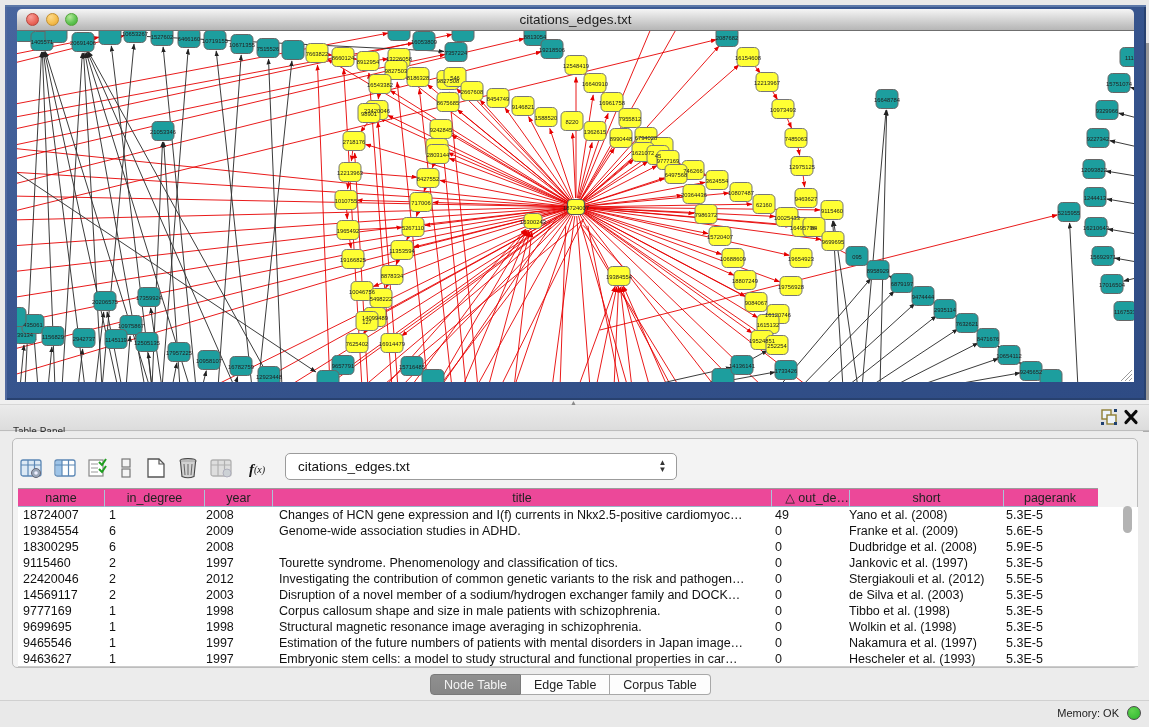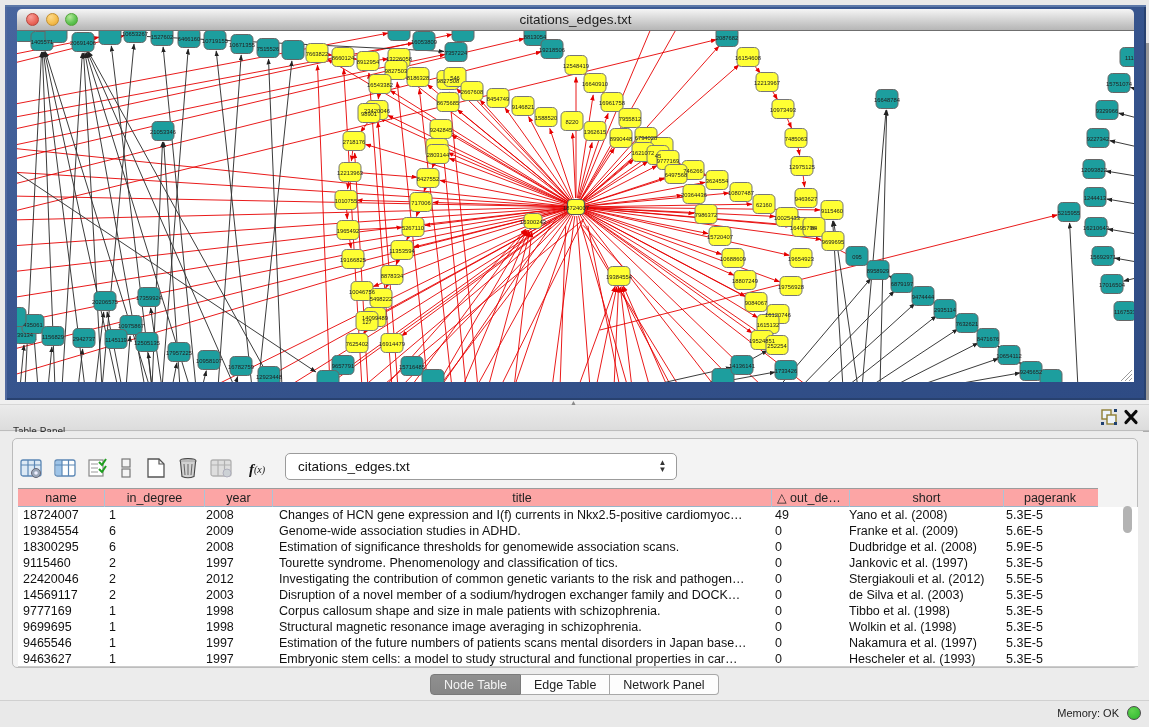--- a/index.html
+++ b/index.html
@@ -10,21 +10,21 @@
 #rightstrip{position:absolute;left:1146px;top:43px;width:3px;height:362px;background:#9a9a9a}
 #rightstrip2{position:absolute;left:1143px;top:405px;width:6px;height:285px;background:#ababab}
 #gap{position:absolute;left:0;top:400px;width:1149px;height:5px;background:#f0f0f0;border-bottom:1px solid #d6d6d6}
 #tpbar{position:absolute;left:0;top:405px;width:1149px;height:26px;background:linear-gradient(#ebebeb,#dcdcdc);border-bottom:1px solid #bdbdbd}
 #tpbar .t{position:absolute;left:13px;top:21px;font-size:10px;color:#2e2e2e}
 #tablearea{position:absolute;left:0;top:432px;width:1149px;height:268px;background:#ececec}
 #panel{position:absolute;left:12px;top:6px;width:1126px;height:230px;background:#f3f3f3;border:1px solid #bcbcbc;border-radius:5px}
 #toolbar{position:absolute;left:0;top:0;width:100%;height:50px}
 #combo{position:absolute;left:272px;top:14px;width:392px;height:27px;background:#fff;border:1px solid #9b9b9b;border-radius:5px;font-size:13.5px;color:#111;line-height:25px;padding-left:12px}
 #combo .arr{position:absolute;right:8px;top:0;width:11px;height:25px;font-size:8px;color:#333;line-height:7px;padding-top:5px;text-align:center}
-#thead{position:absolute;left:5px;top:49px;width:1080px;height:19px;background:#fca5a5;border-top:1px solid #9c9c9c;border-bottom:1px solid #98b4c8}
+#thead{position:absolute;left:5px;top:49px;width:1080px;height:19px;background:#ec4899;border-top:1px solid #9c9c9c;border-bottom:1px solid #98b4c8}
 #thead span{position:absolute;top:1px;font-size:12.5px;color:#222;height:17px;line-height:17px;text-align:center;border-left:1px solid #a9c4d8}
 #tbody{position:absolute;left:5px;top:68px;width:1120px;height:160px;background:#fff;overflow:hidden;border-bottom:1px solid #ccc}
 .tr{position:relative;height:16px;line-height:16px;font-size:12.5px;color:#111;white-space:nowrap}
 .tr span{position:absolute;top:0;overflow:hidden}
 .c1{left:5px;width:80px}.c2{left:91px;width:95px}.c3{left:188px;width:65px}
 .c4{left:261px;width:490px}.c5{left:757px;width:70px}.c6{left:831px;width:155px;text-align:left}
 .c7{left:988px;width:95px}
 #sbthumb{position:absolute;left:1110px;top:67px;width:9px;height:27px;background:#b3b3b3;border-radius:5px}
 #tabs{position:absolute;left:430px;top:674px;height:21px;font-size:12.5px}
 #tabs .tab{float:left;height:21px;line-height:20px;padding:0 13px;background:#fdfdfd;border:1px solid #a8a8a8;border-left:none;color:#222}
@@ -624,21 +624,21 @@
             <text x="233" y="16" font-family="Liberation Serif,serif" font-style="italic" font-size="10" fill="#111">(x)</text>
           </g>
         </svg>
       <div id="combo">citations_edges.txt<span class="arr">▲<br>▼</span></div>
     </div>
     <div id="thead">
       <span style="left:0;width:86px;border-left:none">name</span>
       <span style="left:86px;width:100px">in_degree</span>
       <span style="left:186px;width:68px">year</span>
       <span style="left:254px;width:499px">title</span>
-      <span style="left:753px;width:78px;text-align:left;padding-left:5px">△ out_de…</span>
+      <span style="left:753px;width:78px;text-align:right;padding-left:5px">△ out_de…</span>
       <span style="left:831px;width:154px">short</span>
       <span style="left:985px;width:93px">pagerank</span>
     </div>
     <div id="tbody">
         <div class="tr">
           <span class="c1">18724007</span>
           <span class="c2">1</span>
           <span class="c3">2008</span>
           <span class="c4">Changes of HCN gene expression and I(f) currents in Nkx2.5-positive cardiomyoc…</span>
           <span class="c5">49</span>
@@ -651,21 +651,20 @@
           <span class="c3">2009</span>
           <span class="c4">Genome-wide association studies in ADHD.</span>
           <span class="c5">0</span>
           <span class="c6">Franke et al. (2009)</span>
           <span class="c7">5.6E-5</span>
         </div>
         <div class="tr">
           <span class="c1">18300295</span>
           <span class="c2">6</span>
           <span class="c3">2008</span>
-          <span class="c4">Estimation of significance thresholds for genomewide association scans.</span>
           <span class="c5">0</span>
           <span class="c6">Dudbridge et al. (2008)</span>
           <span class="c7">5.9E-5</span>
         </div>
         <div class="tr">
           <span class="c1">9115460</span>
           <span class="c2">2</span>
           <span class="c3">1997</span>
           <span class="c4">Tourette syndrome. Phenomenology and classification of tics.</span>
           <span class="c5">0</span>
@@ -705,39 +704,39 @@
           <span class="c3">1998</span>
           <span class="c4">Structural magnetic resonance image averaging in schizophrenia.</span>
           <span class="c5">0</span>
           <span class="c6">Wolkin et al. (1998)</span>
           <span class="c7">5.3E-5</span>
         </div>
         <div class="tr">
           <span class="c1">9465546</span>
           <span class="c2">1</span>
           <span class="c3">1997</span>
-          <span class="c4">Estimation of the future numbers of patients scans mental disorders in Japan base…</span>
+          <span class="c4">Estimation of the future numbers of patients with mental disorders in Japan image…</span>
           <span class="c5">0</span>
           <span class="c6">Nakamura et al. (1997)</span>
           <span class="c7">5.3E-5</span>
         </div>
         <div class="tr">
           <span class="c1">9463627</span>
           <span class="c2">1</span>
           <span class="c3">1997</span>
           <span class="c4">Embryonic stem cells: a model to study structural and functional properties in car…</span>
           <span class="c5">0</span>
           <span class="c6">Hescheler et al. (1993)</span>
           <span class="c7">5.3E-5</span>
         </div>
       </div>
     <div id="sbthumb"></div>
   </div>
 </div>
 <div id="tabs">
   <div class="tab first sel">Node Table</div>
     <div class="tab">Edge Table</div>
-    <div class="tab last">Network Panel</div>
+    <div class="tab last">Corpus Table</div>
 </div>
 <div id="status">
     <span id="mem">Memory: OK</span>
     <div id="memdot"></div>
   </div>
 
 </body></html>

